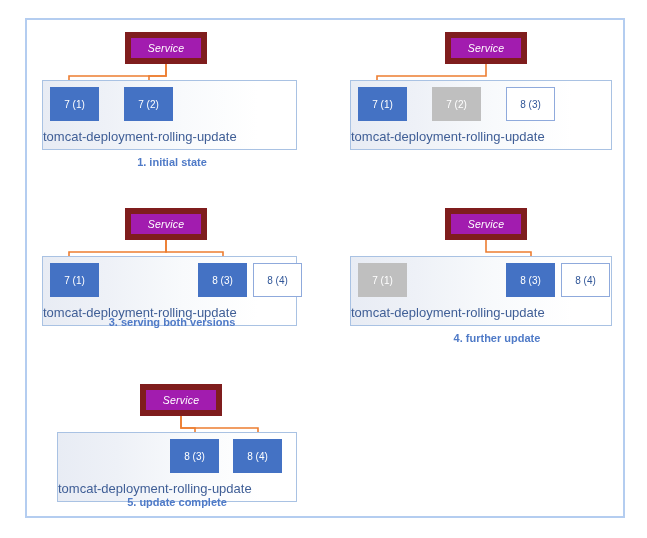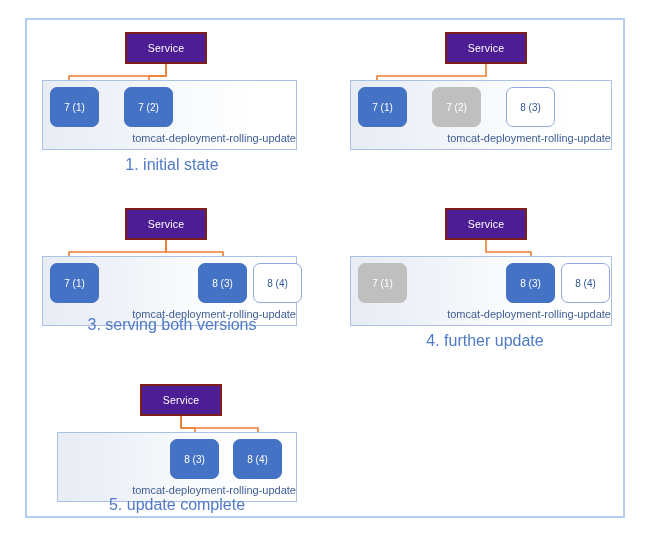--- a/index.html
+++ b/index.html
@@ -28,60 +28,60 @@
 
   .panel {
     position: absolute;
   }
 
   
   .service-box {
     position: absolute;
     width: 82px;
     height: 32px;
-    background: #4c1d95;
-    border: 2px solid #7f1d1d;
+    background: #a21caf;
+    border: 6px solid #7f1d1d;
     box-sizing: border-box;
     color: #ffffff;
     font-size: 10.5px;
     display: flex;
     align-items: center;
     justify-content: center;
     letter-spacing: 0.2px;
+    font-style: italic;
   }
 
   
   .deployment {
     position: absolute;
     box-sizing: border-box;
     border: 1px solid #a9c2e3;
     background: linear-gradient(to right, #e8ecf4 0%, #eef1f7 25%, #f8fafc 55%, #ffffff 85%);
   }
   .deployment-label {
     position: absolute;
     left: 0;
     right: 0;
     bottom: 5px;
-    text-align: right;
-    font-size: 11px;
+    text-align: left;
+    font-size: 13px;
     color: #3f5e96;
     white-space: nowrap;
   }
 
   
   .pod {
     position: absolute;
     width: 49px;
-    height: 40px;
+    height: 34px;
     box-sizing: border-box;
     display: flex;
     align-items: center;
     justify-content: center;
     font-size: 10px;
-    border-radius: 7px;
   }
   .pod.blue {
     background: #4472c4;
     border: 1px solid #4472c4;
     color: #ffffff;
   }
   .pod.gray {
     background: #bfbfbf;
     border: 1px solid #bfbfbf;
     color: #ffffff;
@@ -106,23 +106,24 @@
     fill: none;
   }
   .connector polygon {
     fill: #ed7d31;
   }
 
   
   .caption {
     position: absolute;
     text-align: center;
-    font-size: 16px;
+    font-size: 11px;
     color: #4f7ac7;
     white-space: nowrap;
+    font-weight: bold;
   }
 </style>
 </head>
 <body>
 
 <div id="diagram-frame">
 
   <div class="panel" style="left:0px; top:0px; width:290px; height:165px;">
 
     <div class="service-box" style="left:98px; top:12px;">Service</div>
@@ -195,21 +196,21 @@
     </svg>
 
     <div class="deployment" style="left:15px; top:60px; width:262px; height:70px;">
       <div class="deployment-label">tomcat-deployment-rolling-update</div>
     </div>
 
     <div class="pod gray" style="left:23px; top:67px;">7 (1)</div>
     <div class="pod blue" style="left:171px; top:67px;">8 (3)</div>
     <div class="pod empty" style="left:226px; top:67px;">8 (4)</div>
 
-    <div class="caption" style="left:4px; top:136px; width:292px;">4. further update</div>
+    <div class="caption" style="left:16px; top:136px; width:292px;">4. further update</div>
   </div>
 
   <div class="panel" style="left:15px; top:352px; width:290px; height:160px;">
 
     <div class="service-box" style="left:98px; top:12px;">Service</div>
 
     <svg class="connector" style="left:0px; top:0px;" width="290" height="110">
       <polyline points="139,44 139,56 153,56 153,68"></polyline>
       <polygon points="147.5,66 158.5,66 153,76"></polygon>
       <polyline points="139,44 139,56 216,56 216,68"></polyline>

